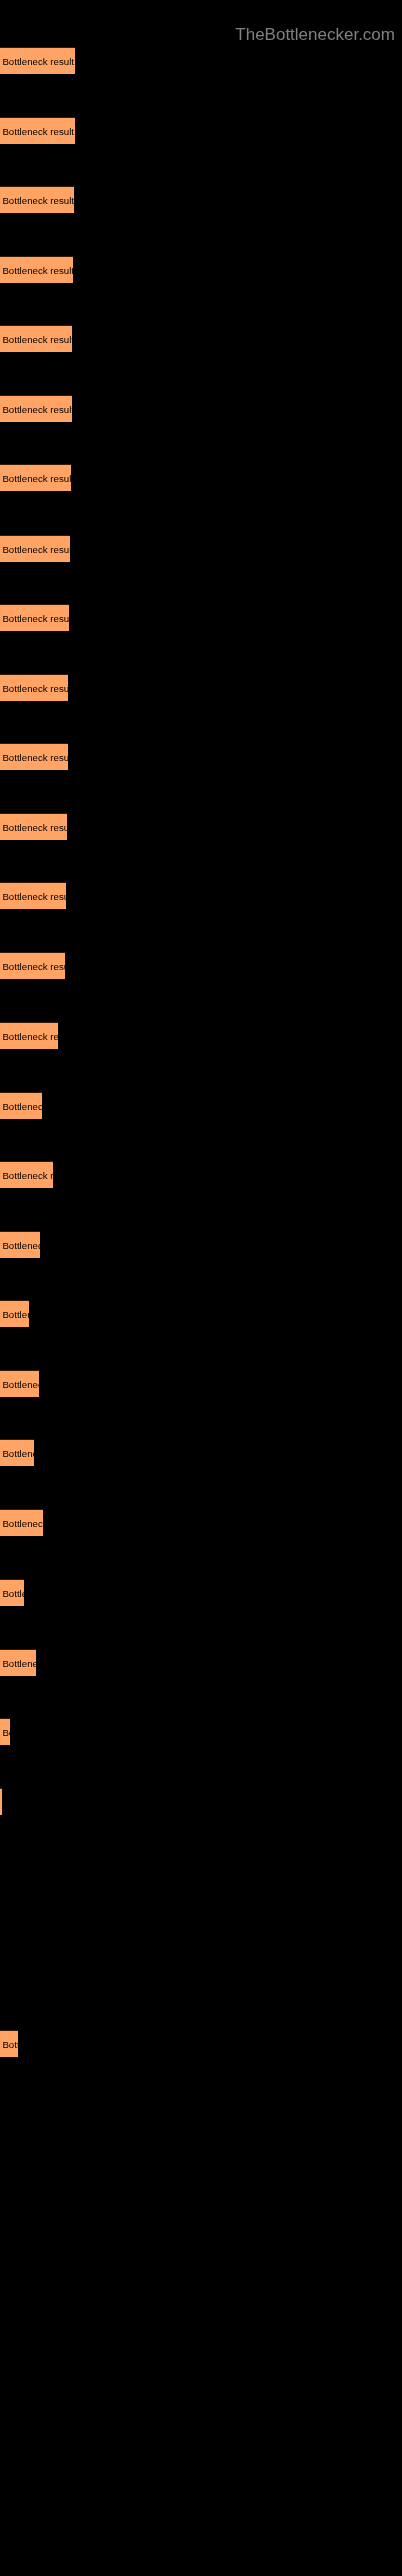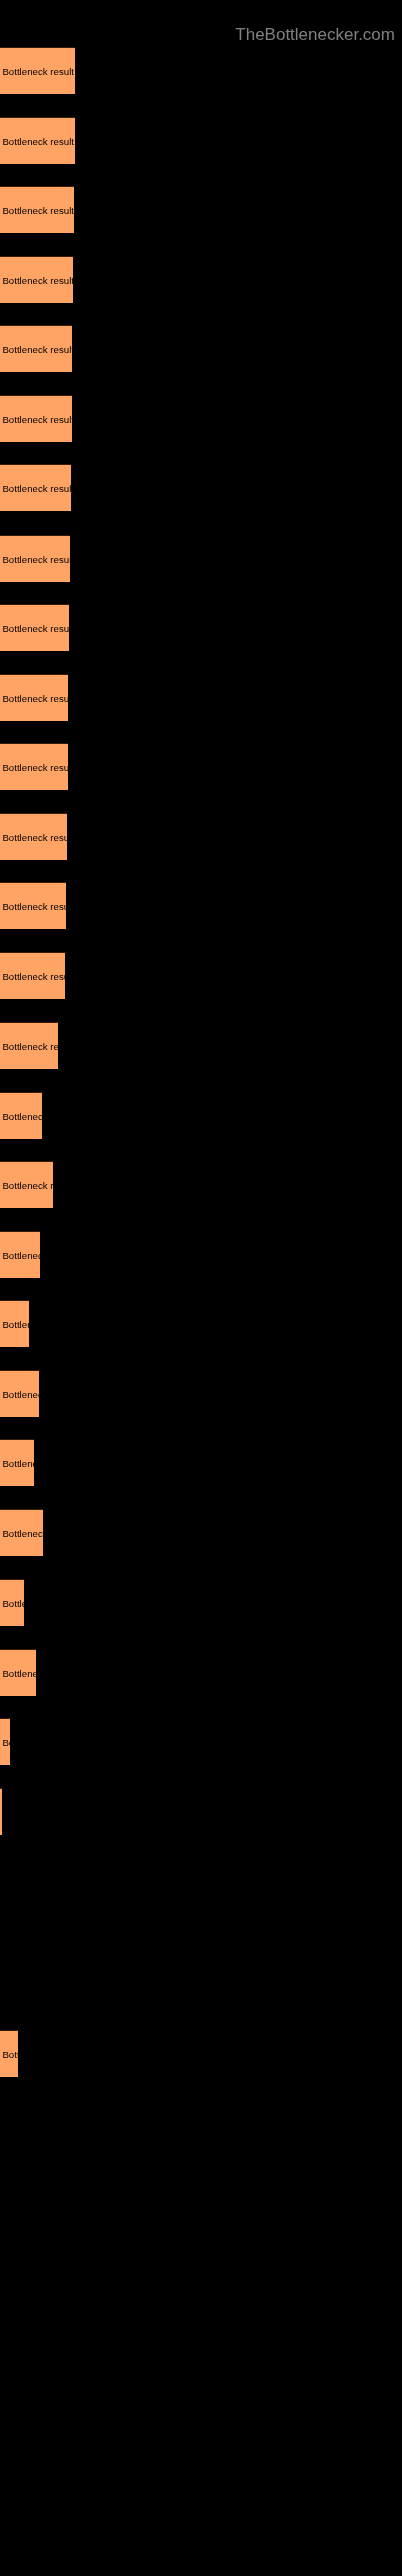--- a/index.html
+++ b/index.html
@@ -48,21 +48,21 @@
   .bar-row {
     position: absolute;
     left: 0;
     height: 31px;
   }
 
   .bar {
     position: absolute;
     left: 0;
     top: 0;
-    height: 47px;
+    height: 27px;
     background: #ffa464;
     border-top: 1.6px solid #351a0a;
     box-sizing: border-box;
     overflow: hidden;
   }
 
   .bar-label {
     position: absolute;
     left: 2.4px;
     top: 50%;

